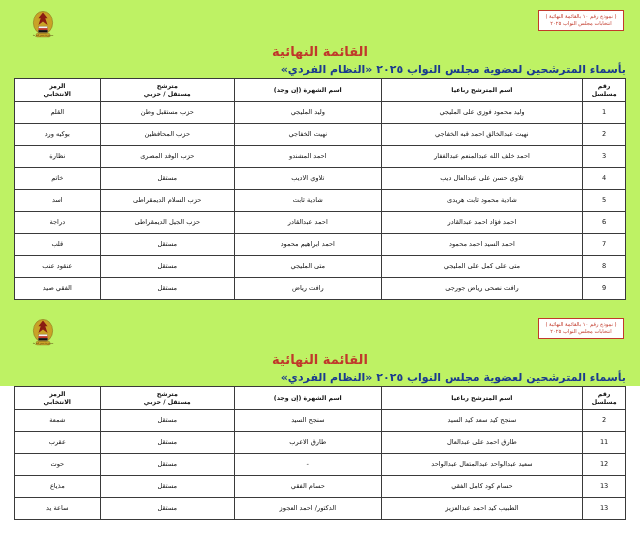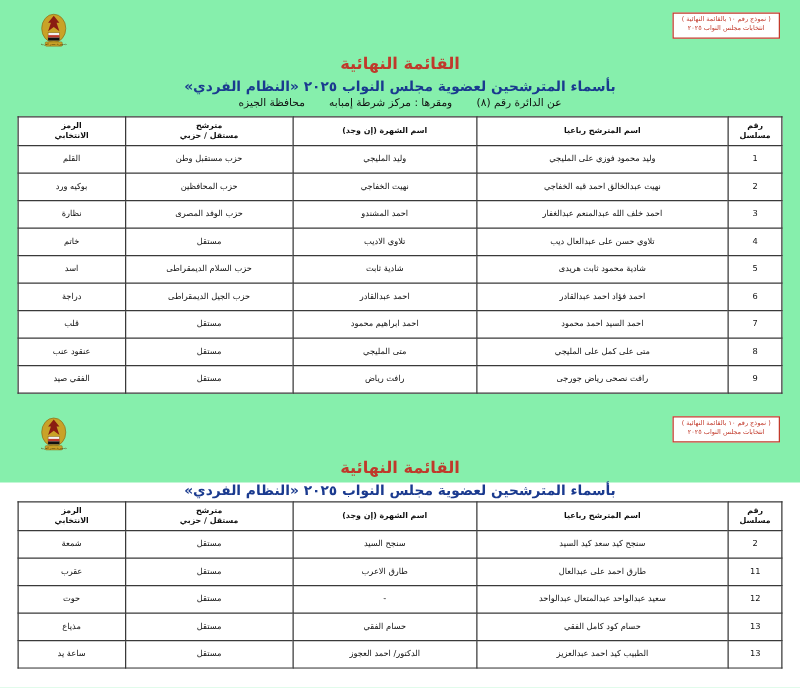--- a/index.html
+++ b/index.html
@@ -11,21 +11,21 @@
     overflow: hidden;
   }
   body {
     font-family: "DejaVu Sans", "Liberation Sans", sans-serif;
     color: #1a1a1a;
   }
   .page {
     position: relative;
     width: 640px;
     height: 386px;
-    background: #86efac;
+    background: #bef264;
   }
   .doc-block {
     position: relative;
     padding: 0 14px;
     box-sizing: border-box;
   }
   .doc-block.first { padding-top: 8px; }
   .doc-block.second { padding-top: 6px; }
 
   .header-row {
@@ -59,21 +59,20 @@
 
   .title-main {
     text-align: center;
     color: #c0392b;
     font-weight: bold;
     font-size: 13px;
     margin: 2px 0 4px 0;
     letter-spacing: 0;
   }
   .title-sub {
-    text-align: center;
     color: #1a3a8f;
     font-weight: bold;
     font-size: 11px;
     margin: 3px 0 2px 0;
   }
   .title-district {
     text-align: center;
     color: #111;
     font-size: 8.5px;
     margin: 2px 0 5px 0;
@@ -137,27 +136,20 @@
           <rect x="22" y="35.5" width="16" height="3.5" fill="#c0392b"></rect>
           <rect x="22" y="39" width="16" height="4" fill="#111"></rect>
           <rect x="18" y="45" width="24" height="6" rx="1.5" fill="#c9a227" stroke="#8a6d1a" stroke-width="0.8"></rect>
           <text x="30" y="50" font-size="4.2" text-anchor="middle" fill="#5c4410">جمهورية مصر العربية</text>
         </svg>
       </div>
     </div>
 
     <div class="title-main">القائمة النهائية</div>
     <div class="title-sub">بأسماء المترشحين لعضوية مجلس النواب ٢٠٢٥ «النظام الفردي»</div>
-    <div class="title-district">
-      <span>عن الدائرة رقم (٨)</span>
-      <span class="gap"></span>
-      <span>ومقرها : مركز شرطة إمبابه</span>
-      <span class="gap"></span>
-      <span>محافظة الجيزه</span>
-    </div>
 
     <table class="cands">
       <colgroup>
         <col class="c-num">
           <col class="c-name">
           <col class="c-fame">
           <col class="c-party">
           <col class="c-symbol">
       </colgroup>
       <thead>

